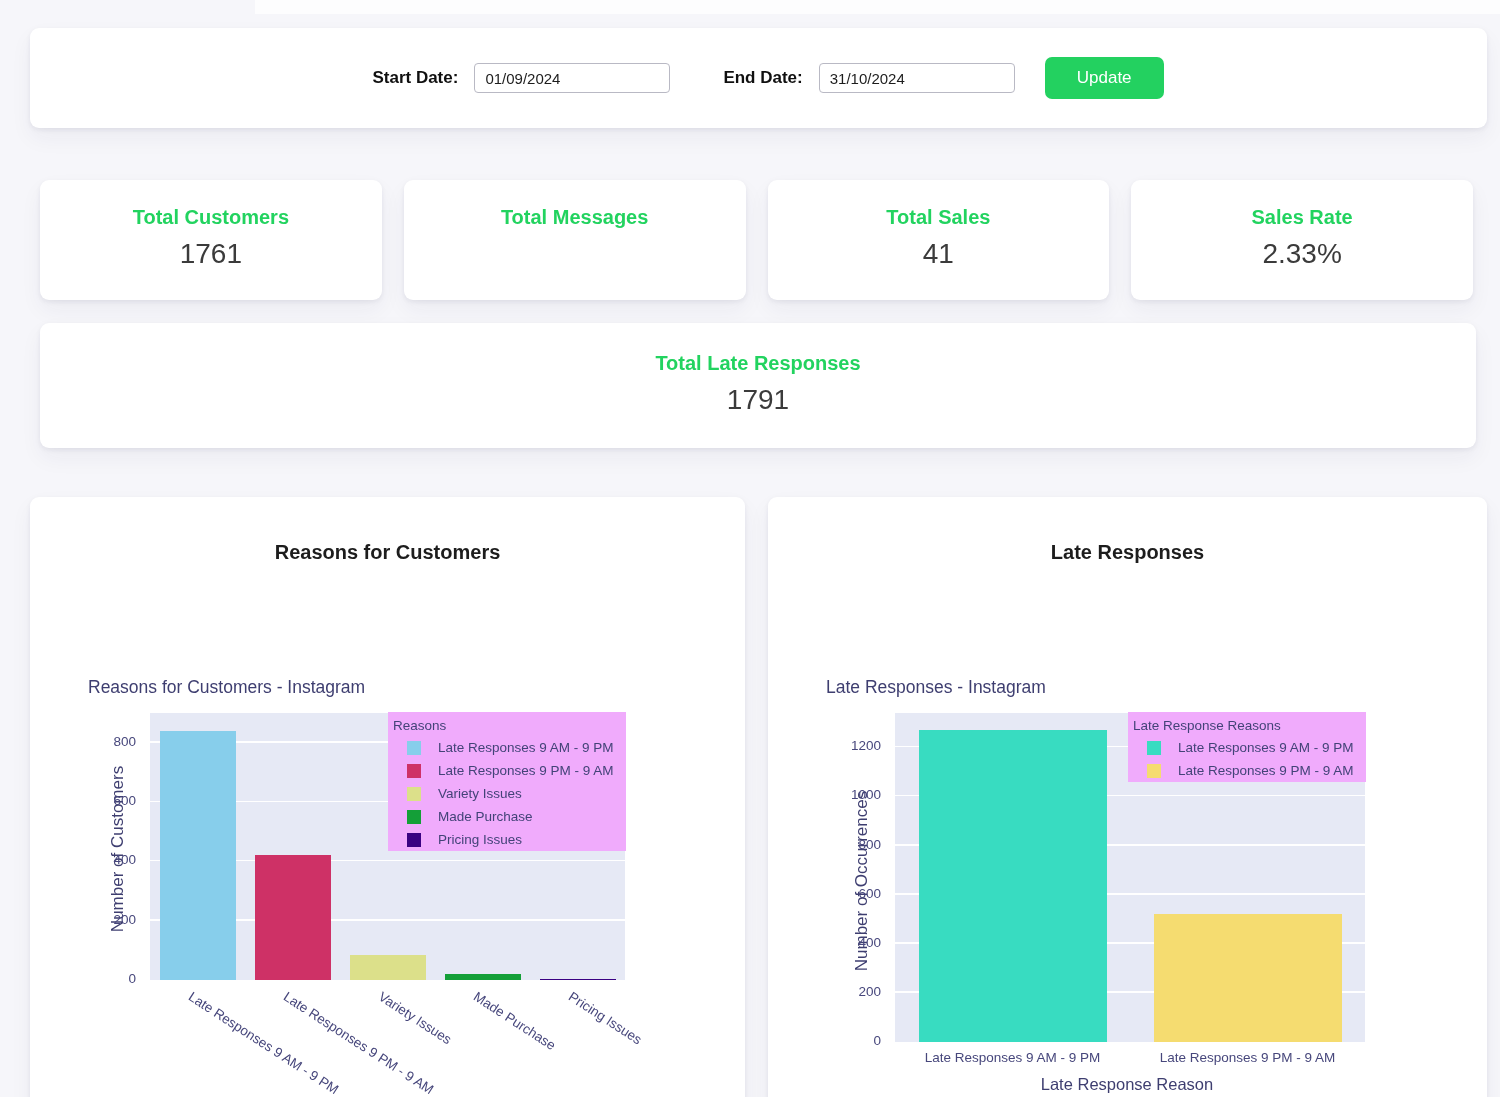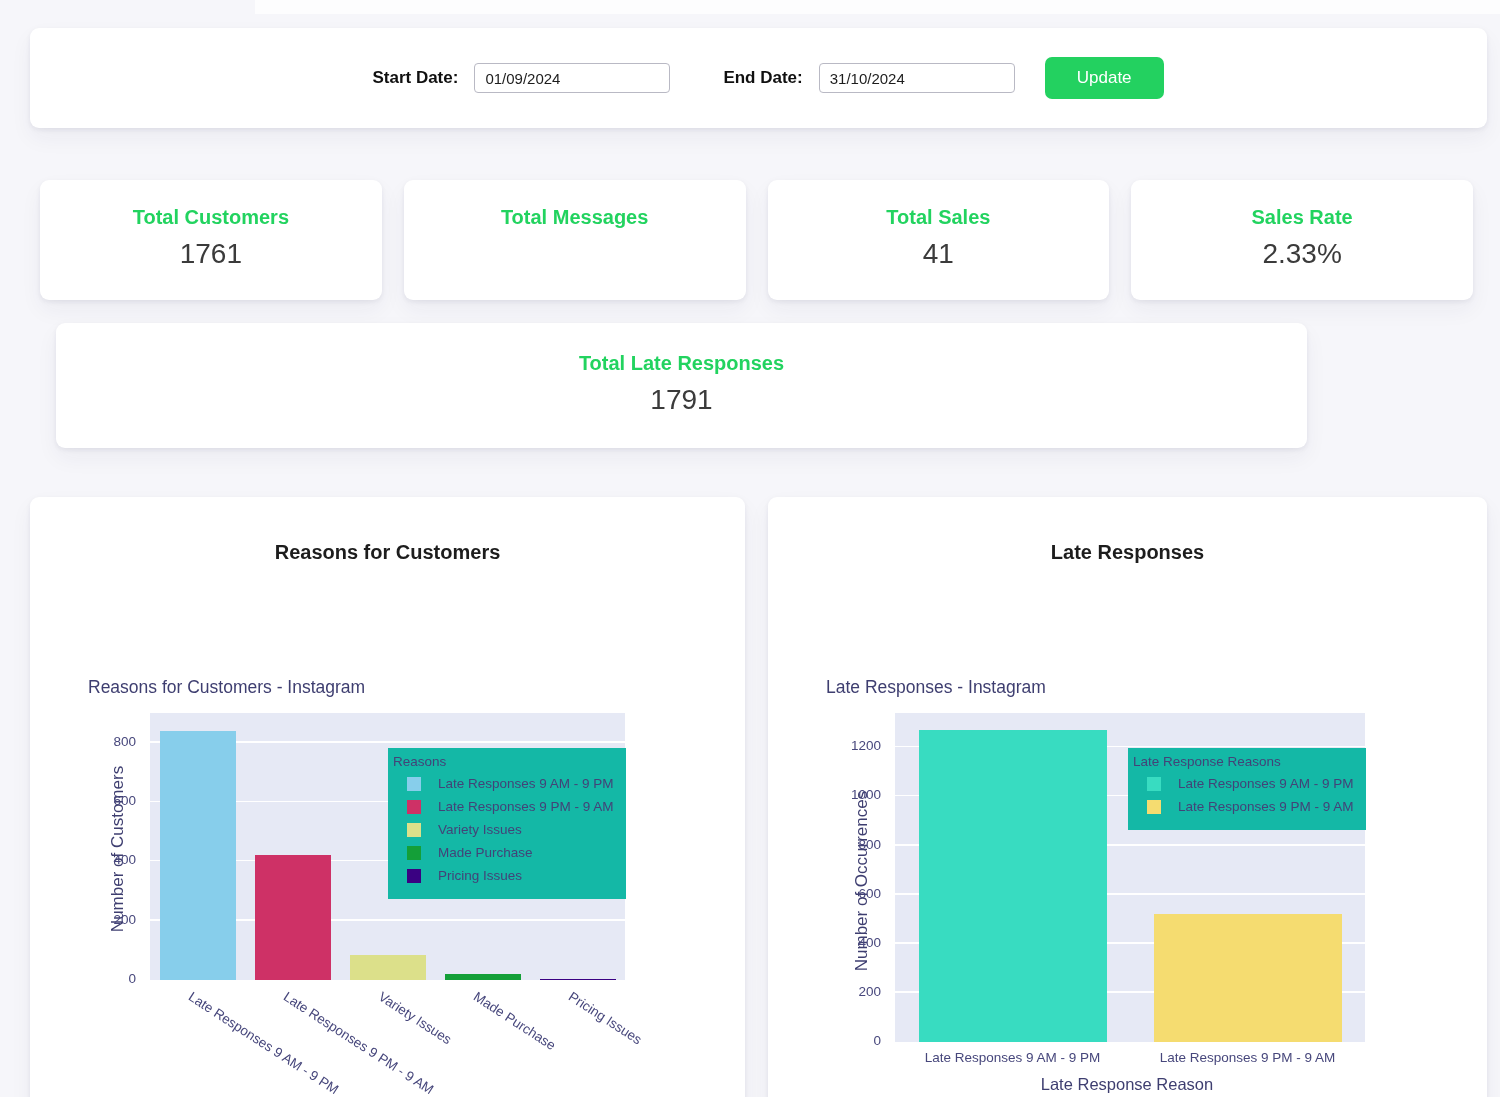--- a/index.html
+++ b/index.html
@@ -31,41 +31,41 @@
     font-family:"Liberation Sans", sans-serif;
   }
 
   
   .stats-row{position:absolute;left:40px;top:180px;width:1433px;display:grid;grid-template-columns:repeat(4,1fr);grid-gap:22px;}
   .stat-card{position:relative;height:120px;background:#fff;border-radius:9px;
     box-shadow:0 2px 5px rgba(30,30,70,0.07), 0 10px 22px rgba(30,30,70,0.05);}
   .stat-title{text-align:center;margin-top:26px;font-size:20px;font-weight:bold;}
   .stat-value{text-align:center;margin-top:9px;font-size:28px;color:#3b3b3b;}
 
-  .wide-card{left:56px;top:323px;width:1251px;height:125px;}
+  .wide-card{left:40px;top:323px;width:1436px;height:125px;}
   .wide-card .stat-title{margin-top:29px;}
 
   
   .chart-card-left{left:30px;top:497px;width:715px;height:620px;}
   .chart-card-right{left:768px;top:497px;width:719px;height:620px;}
   .panel-title{text-align:center;margin-top:44px;font-size:20px;font-weight:bold;color:#1d1d1d;}
   .plot-subtitle{position:absolute;left:58px;top:136px;font-size:17.5px;color:#3e3e70;margin-top:44px;}
 
   .plot-area{position:absolute;background:#e6e9f5;}
   .c0{left:120px;top:216px;width:475px;height:267px;}
   .c1{left:127px;top:216px;width:470px;height:329px;}
 
   .grid-line{position:absolute;left:0;right:0;height:1.5px;background:#ffffff;z-index:1;}
   .bar{position:absolute;bottom:0;z-index:2;}
   .y-tick-label{position:absolute;left:-64px;width:50px;text-align:right;font-size:13.5px;color:#47477c;z-index:3;}
   .x-tick-label{position:absolute;font-size:13.5px;color:#47477c;line-height:16px;}
   .x-tick-label.flat{text-align:center;}
   .x-tick-label.rot{white-space:nowrap;transform:rotate(33deg);transform-origin:0 0;}
 
-  .legend{position:absolute;background:#14b8a6;z-index:5;padding:3px 12px 12px 5px;margin-top:36px;}
+  .legend{position:absolute;background:#f0abfc;z-index:5;padding:3px 12px 0 5px;}
   .c0 .legend{left:238px;top:-1px;}
   .c1 .legend{left:233px;top:-1px;}
   .legend-title{font-size:13.5px;color:#434378;height:21px;line-height:21px;}
   .legend-item{display:flex;align-items:center;height:23px;cursor:pointer;}
   .legend-swatch{width:14px;height:14px;margin-left:14px;flex:0 0 14px;}
   .legend-item-label{margin-left:17px;font-size:13.5px;color:#434378;white-space:nowrap;}
 
   .y-title{position:absolute;white-space:nowrap;font-size:17px;color:#3e3e70;
     transform:rotate(-90deg) translate(-50%,0);transform-origin:0 0;}
   .y-title-0{left:78px;top:352px;}

